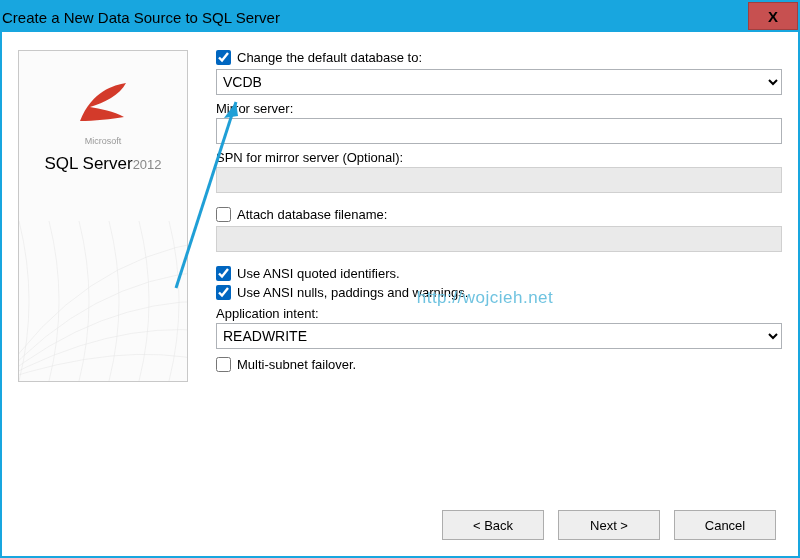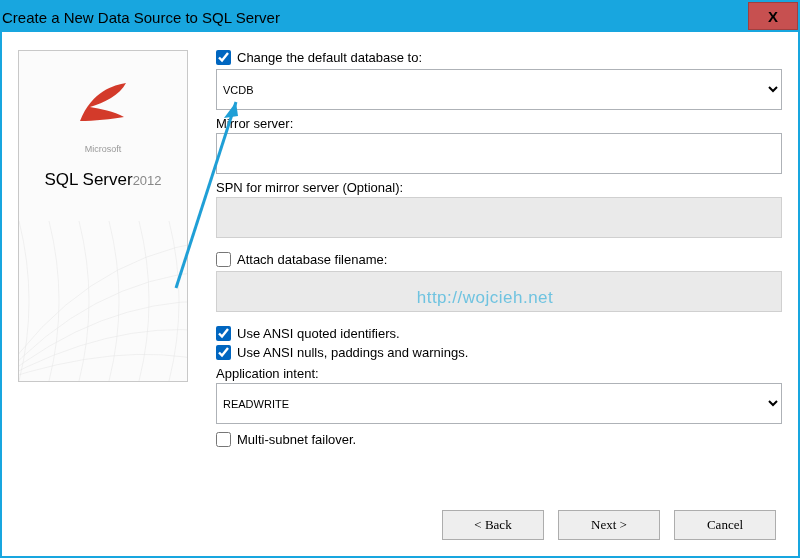--- a/index.html
+++ b/index.html
@@ -3,35 +3,35 @@
 <meta charset="utf-8">
 <style>
   html,body{margin:0;padding:0;font-family:"Segoe UI",Tahoma,sans-serif;font-size:13px;color:#000;background:#fff}
   .frame{width:800px;height:558px;border:2px solid #18a6df;box-sizing:border-box;background:#fff;position:relative}
   .titlebar{height:30px;background:#18a6df;display:flex;align-items:center;position:relative}
   .titlebar-title{color:#000;font-size:15px}
   .close-btn{position:absolute;right:0;top:0;width:48px;height:26px;background:#c75050;color:#000;display:flex;align-items:center;justify-content:center;font-weight:bold;font-family:Arial;font-size:15px;border:1px solid #a03f3f}
   .body{display:flex;padding:18px 16px 0 16px;height:440px;box-sizing:border-box}
   .sidebar{width:168px;height:330px;border:1px solid #c8c8c8;background:#fbfbfb;position:relative;overflow:hidden}
   .logo-wrap{text-align:center;margin-top:30px}
-  .logo-text{font-size:13px;color:#666;margin-top:16px}
+  .logo-text{font-size:13px;color:#666;margin-top:8px}
   .logo-main{font-size:17px;color:#000000}
   .logo-year{color:#888}
   .mesh{position:absolute;bottom:0;left:0;right:0;height:160px;opacity:.35}
   .form{flex:1;padding-left:28px;position:relative}
   .cbrow{display:flex;align-items:flex-start;margin-bottom:4px}
   .cbrow input[type=checkbox]{width:15px;height:15px;margin:0 6px 0 0;accent-color:#0066c0}
   .lbl{display:block;margin:6px 0 2px 0}
-  select,.txt{width:100%;height:41px;border:1px solid #aeb2b7;background:#fff;font-family:inherit;font-size:11px;padding:2px 4px;box-sizing:border-box}
+  select,.txt{width:100%;height:26px;border:1px solid #aeb2b7;background:#fff;font-family:inherit;font-size:14px;padding:2px 4px;box-sizing:border-box}
   select{padding-left:2px}
   .txt.disabled{background:#eaeaea;border-color:#d0d0d0}
   .watermark{position:absolute;left:50%;top:238px;transform:translateX(-50%);color:#6fc3e0;font-size:17px;letter-spacing:.5px;pointer-events:none;white-space:nowrap}
   .arrow{position:absolute;pointer-events:none;z-index:5}
   .btnbar{position:absolute;bottom:16px;right:22px;display:flex;gap:14px}
-  .btn{width:100px;height:28px;background:#eeeeee;border:1px solid #adadad;font-family:Liberation Serif, serif;font-size:13px;display:flex;align-items:center;justify-content:center;cursor:default}
+  .btn{width:100px;height:28px;background:#eeeeee;border:1px solid #adadad;font-family:Liberation Sans, sans-serif;font-size:13px;display:flex;align-items:center;justify-content:center;cursor:default}
 </style>
 </head>
 <body>
 
 <div class="frame">
   <div class="titlebar">
     <span class="titlebar-title">Create a New Data Source to SQL Server</span>
     <div class="close-btn">
       <span>X</span>
     </div>

